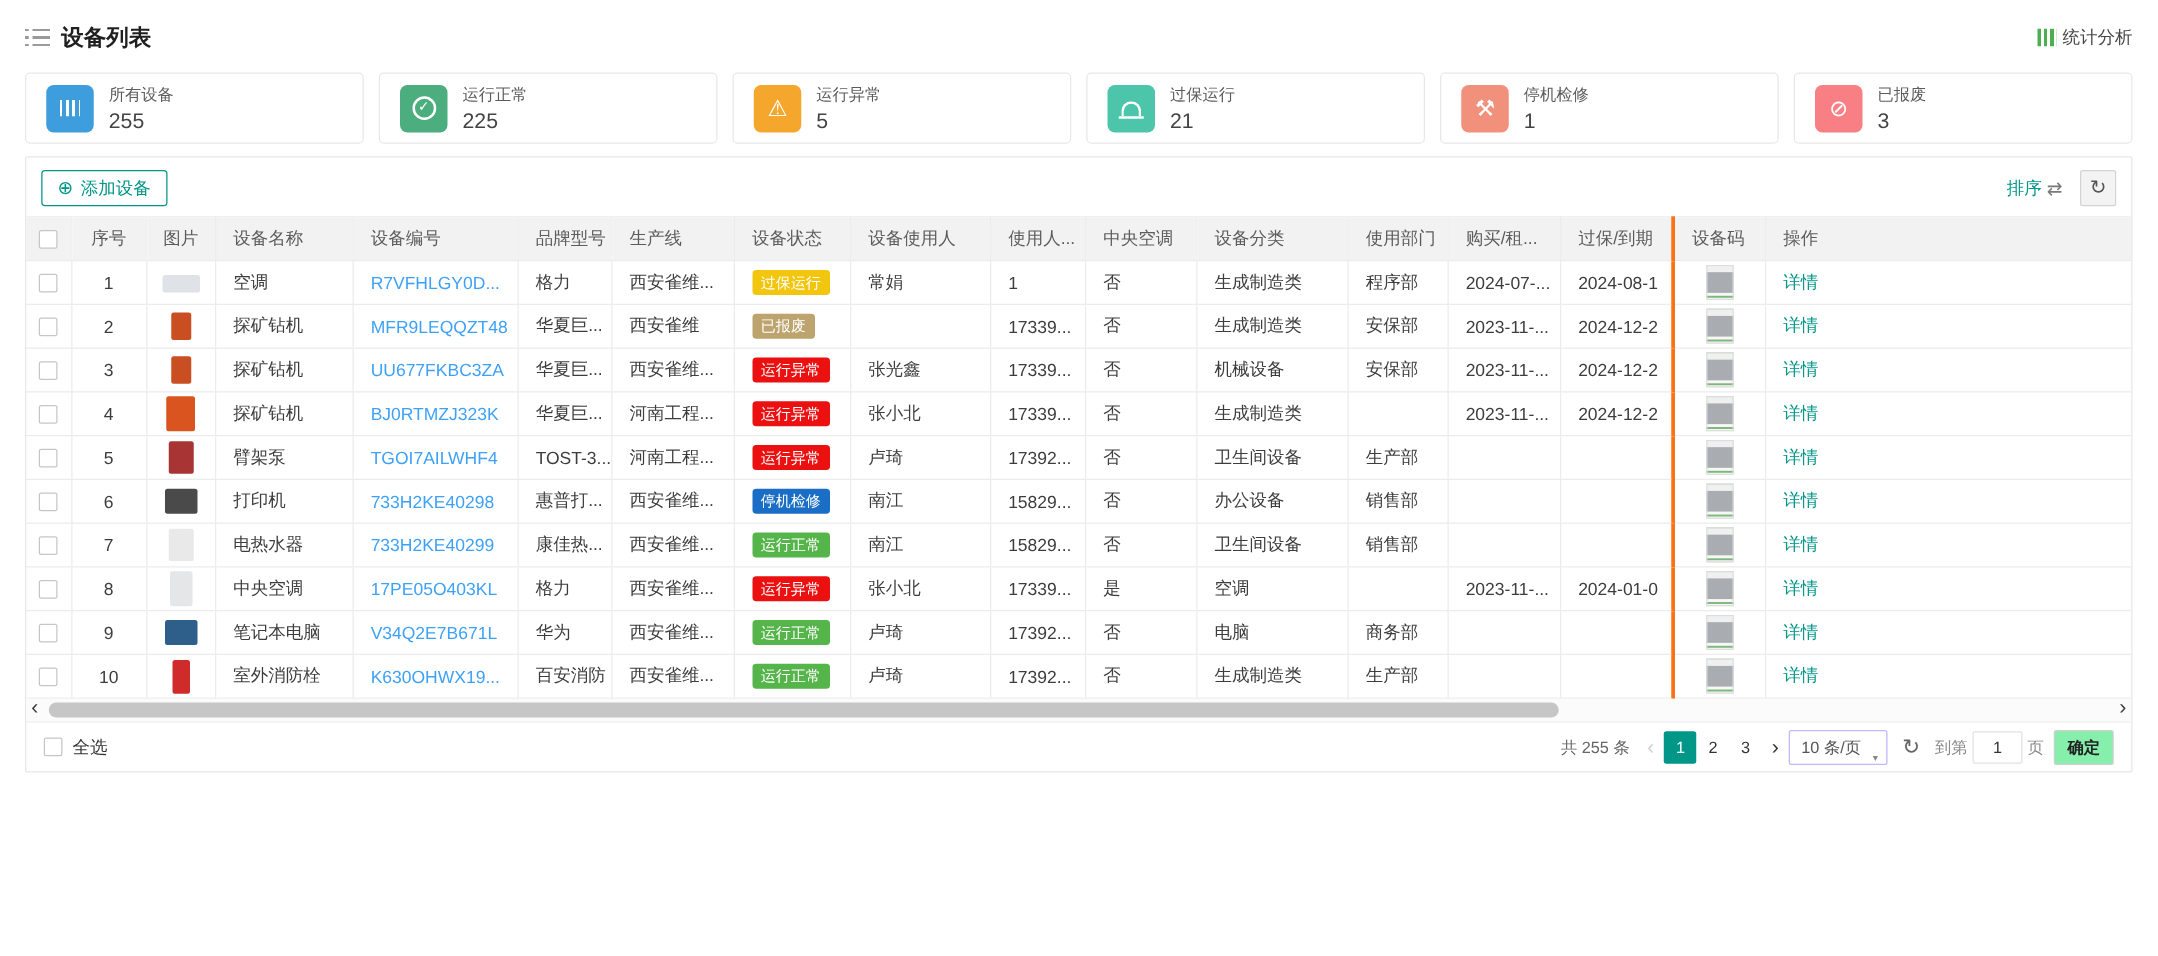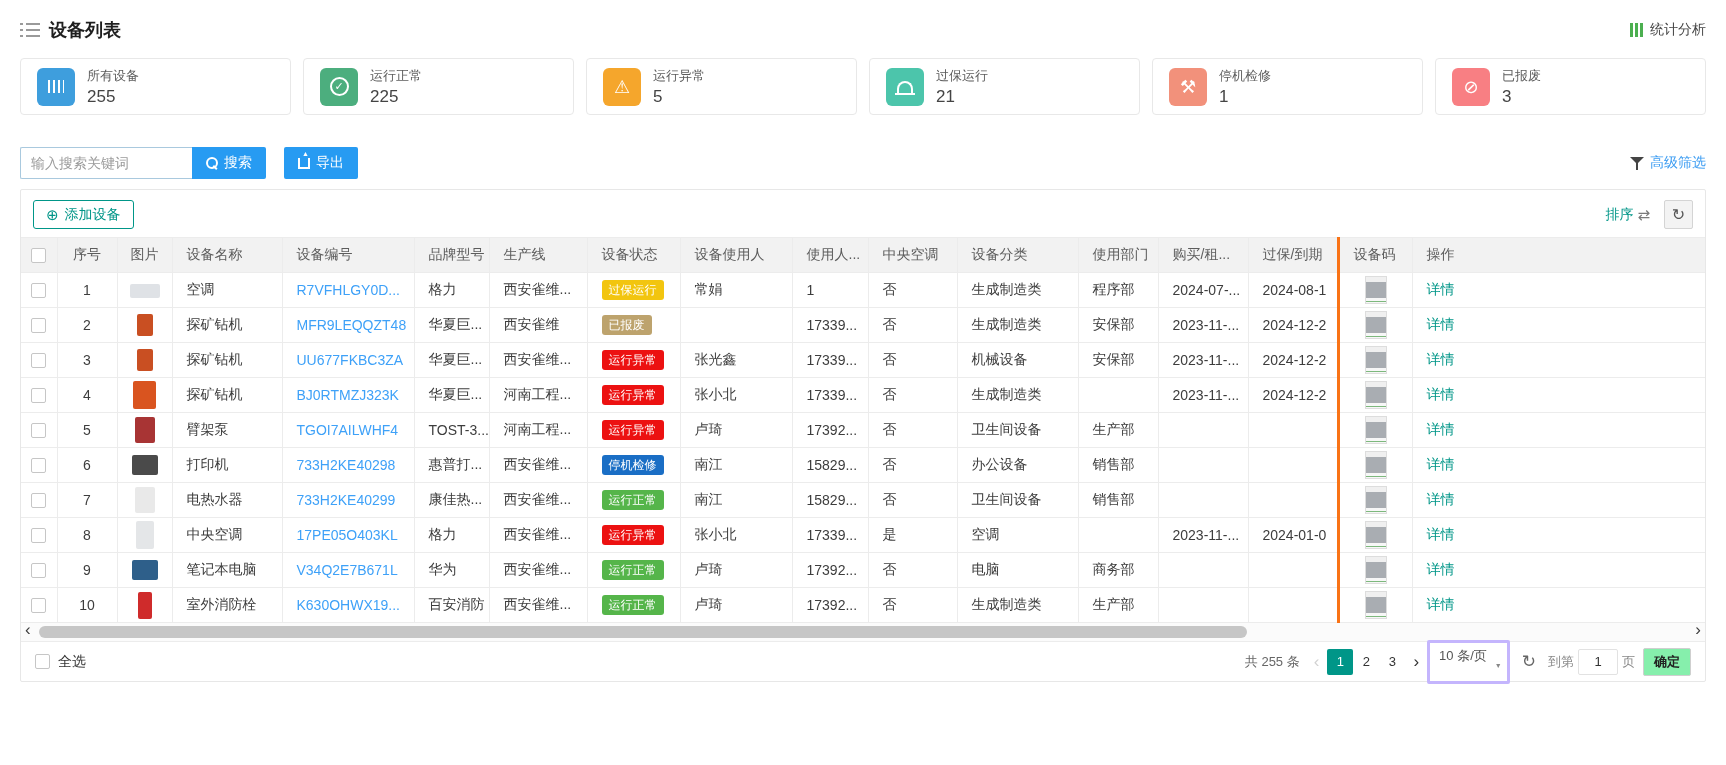--- a/index.html
+++ b/index.html
@@ -97,21 +97,21 @@
   
   .panel-footer { display:flex; align-items:center; border-top:1px solid #ececec; height:40px; padding:0 14px; }
   .select-all { display:flex; align-items:center; gap:8px; }
   .footer-right { margin-left:auto; display:flex; align-items:center; gap:4px; }
   .total { color:#666; font-size:13px; margin-right:6px; }
   .pg-arrow { font-size:17px; color:#333; padding:0 4px; cursor:pointer; }
   .pg-arrow.disabled { color:#d2d2d2; cursor:default; }
   .pg { min-width:26px; height:26px; line-height:26px; text-align:center; font-size:13px; color:#333;
     border-radius:2px; padding:0 4px; cursor:pointer; }
   .pg.active { background:#009688; color:#fff; }
-  .psize { position:relative; height:44px; line-height:26px; border:3px solid #c4b5fd; border-radius:2px;
+  .psize { position:relative; height:28px; line-height:26px; border:1px solid #c4b5fd; border-radius:2px;
     padding:0 20px 0 9px; font-size:13px; color:#555; cursor:pointer; }
   .caret { position:absolute; right:5px; top:10px; font-size:7px; color:#888; }
   .foot-refresh { font-size:17px; color:#666; margin:0 8px; cursor:pointer; }
   .goto-label { color:#8a8a8a; font-size:13px; }
   .goto-input { width:40px; height:26px; border:1px solid #e2e2e2; border-radius:2px; text-align:center;
     font-size:13px; color:#333; outline:none; }
   .confirm-btn { height:28px; padding:0 10px; border:1px solid #cfcfcf; background:#86efac; border-radius:2px;
     font-size:13px; font-weight:700; color:#222; cursor:pointer; margin-left:4px; }
 </style>
 </head>
@@ -178,35 +178,20 @@
         <div class="card-icon" style="background: rgb(248, 127, 131);">
           <span class="ci ban-icon">⊘</span>
         </div>
         <div class="card-text">
           <div class="card-label">已报废</div>
           <div class="card-value">3</div>
         </div>
       </div>
     </div>
 
-  <div class="searchbar">
-    <input class="search-input" placeholder="输入搜索关键词" style="">
-    <button class="btn-blue btn-search">
-      <span class="search-glyph"></span>
-      <span>搜索</span>
-    </button>
-    <button class="btn-blue btn-export">
-      <span class="export-glyph"></span>
-      <span>导出</span>
-    </button>
-    <a class="adv-filter">
-      <span class="funnel"></span>
-      <span>高级筛选</span>
-    </a>
-  </div>
 
   <div class="panel">
 
     <div class="panel-toolbar">
       <button class="btn-teal-outline">
         <span class="plus">⊕</span>
         <span>添加设备</span>
       </button>
       <div class="toolbar-right">
         <a class="sort-link">

